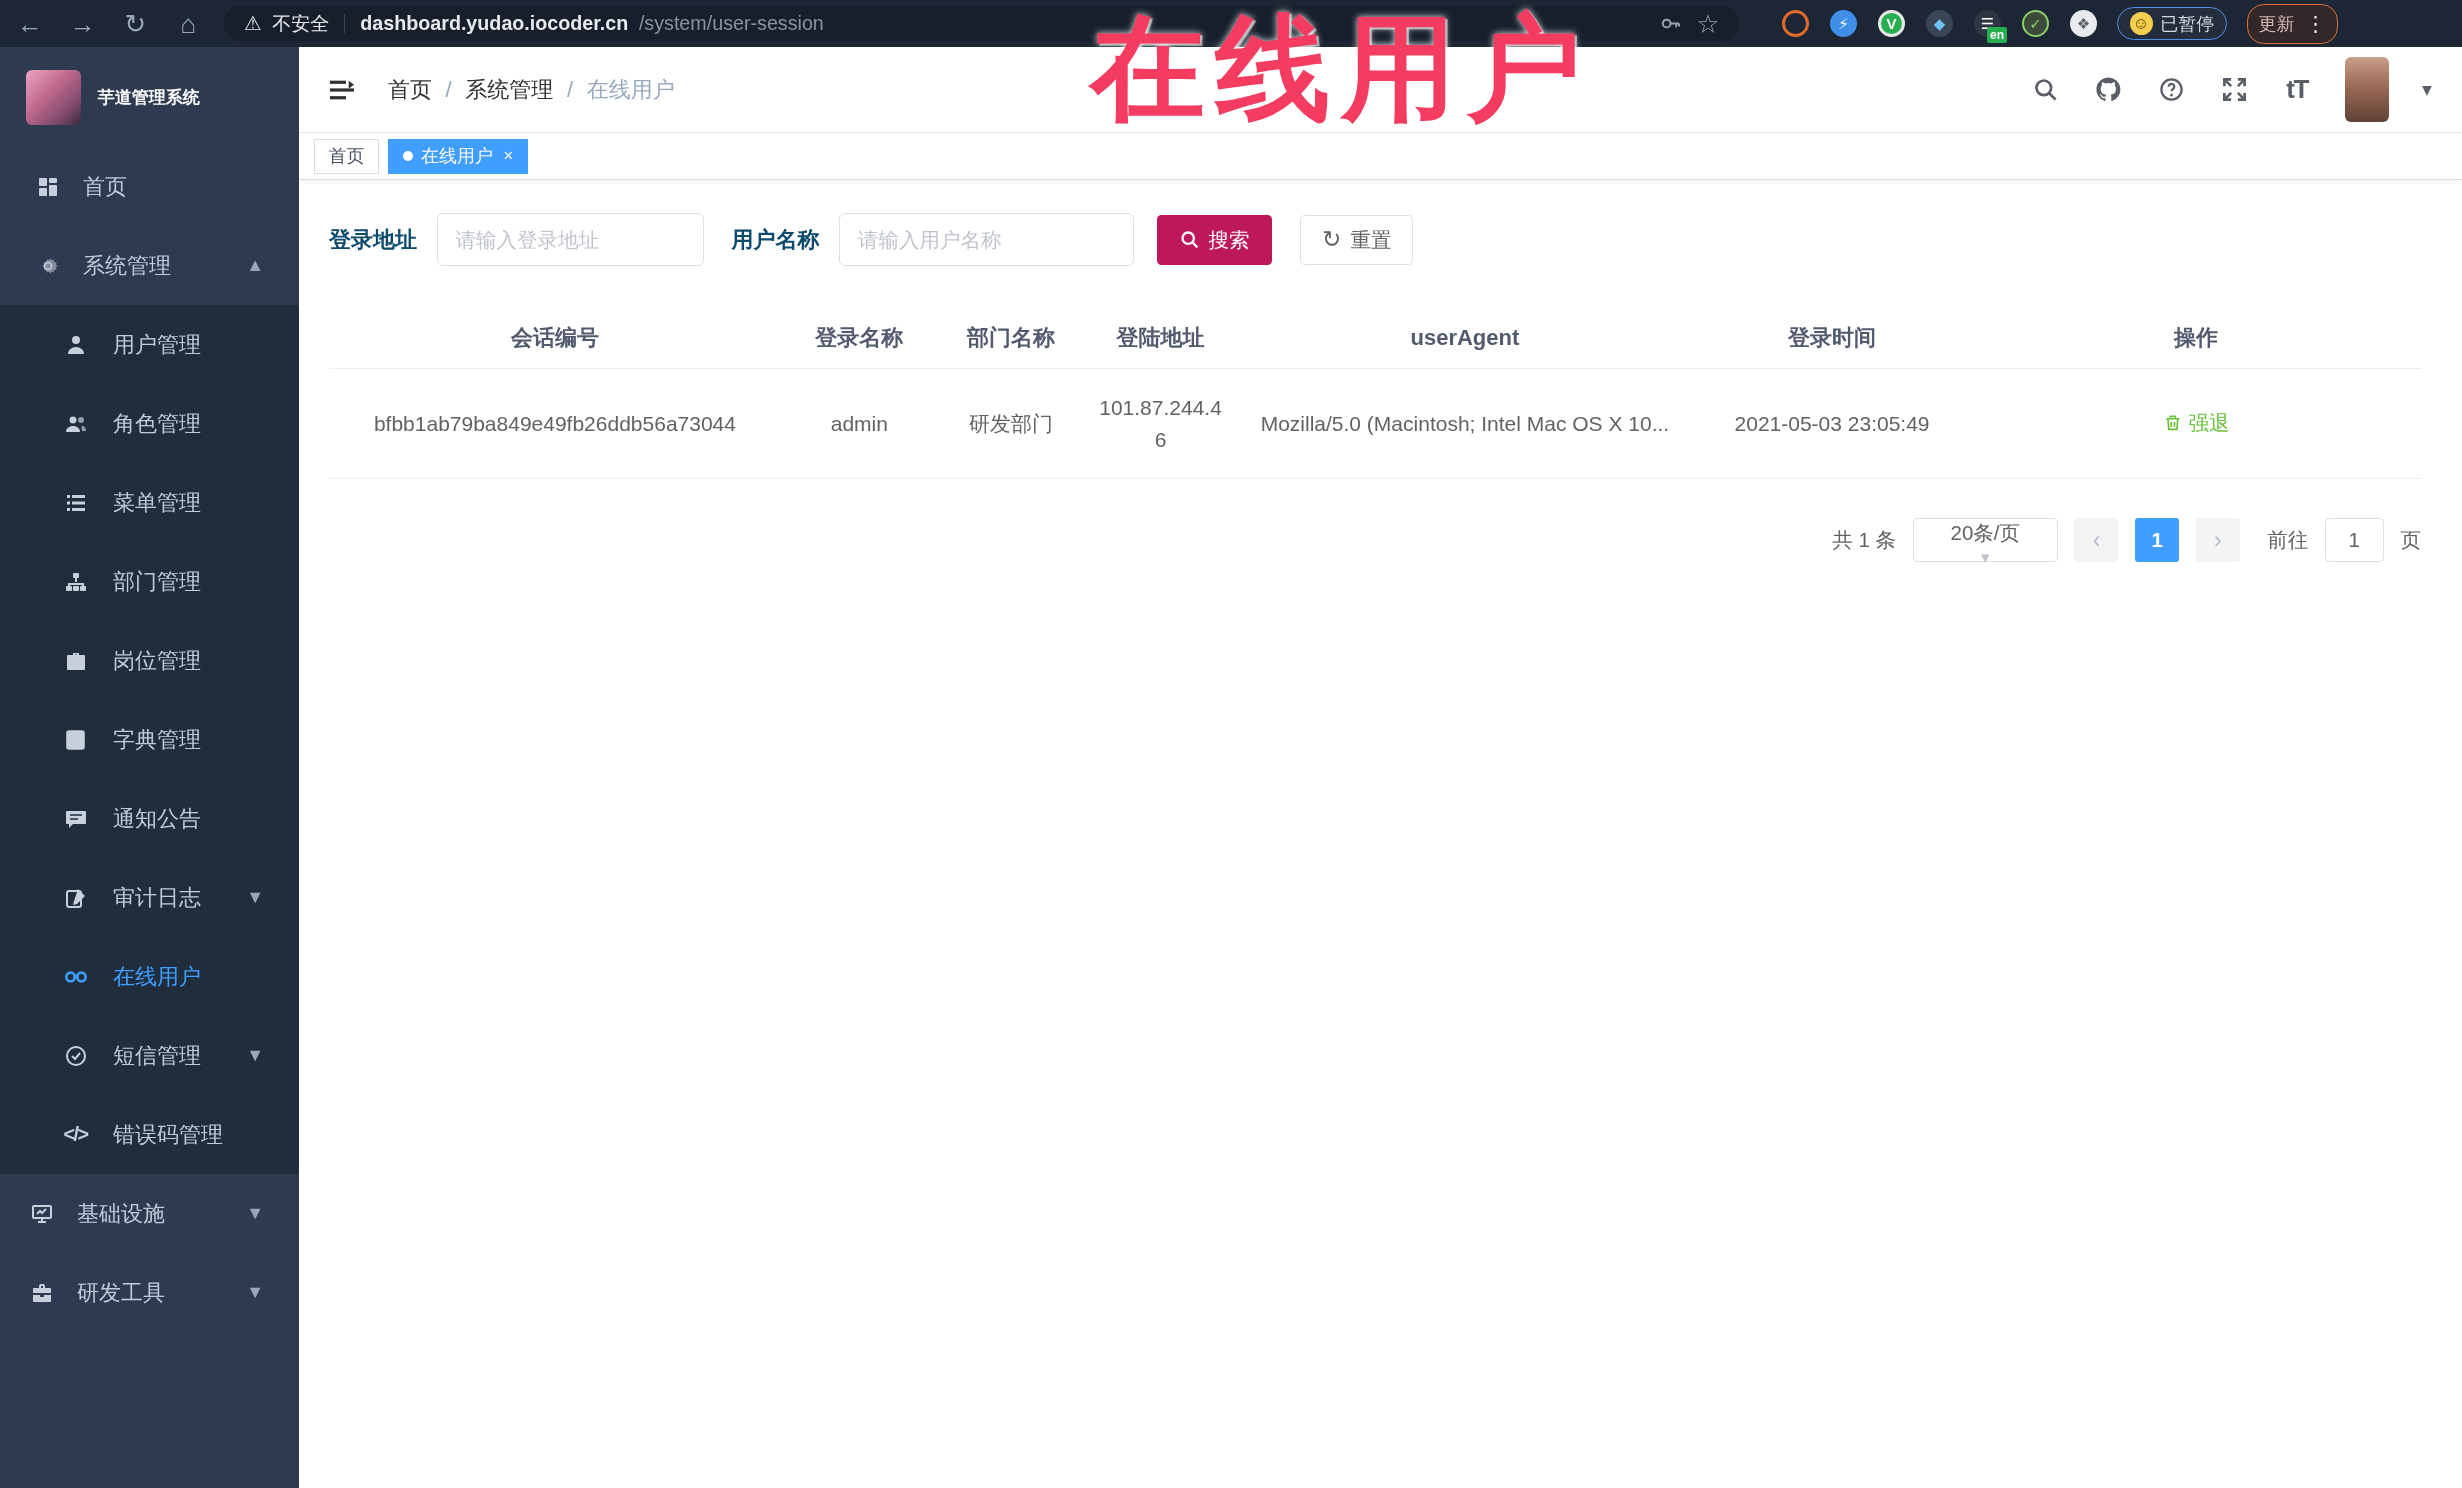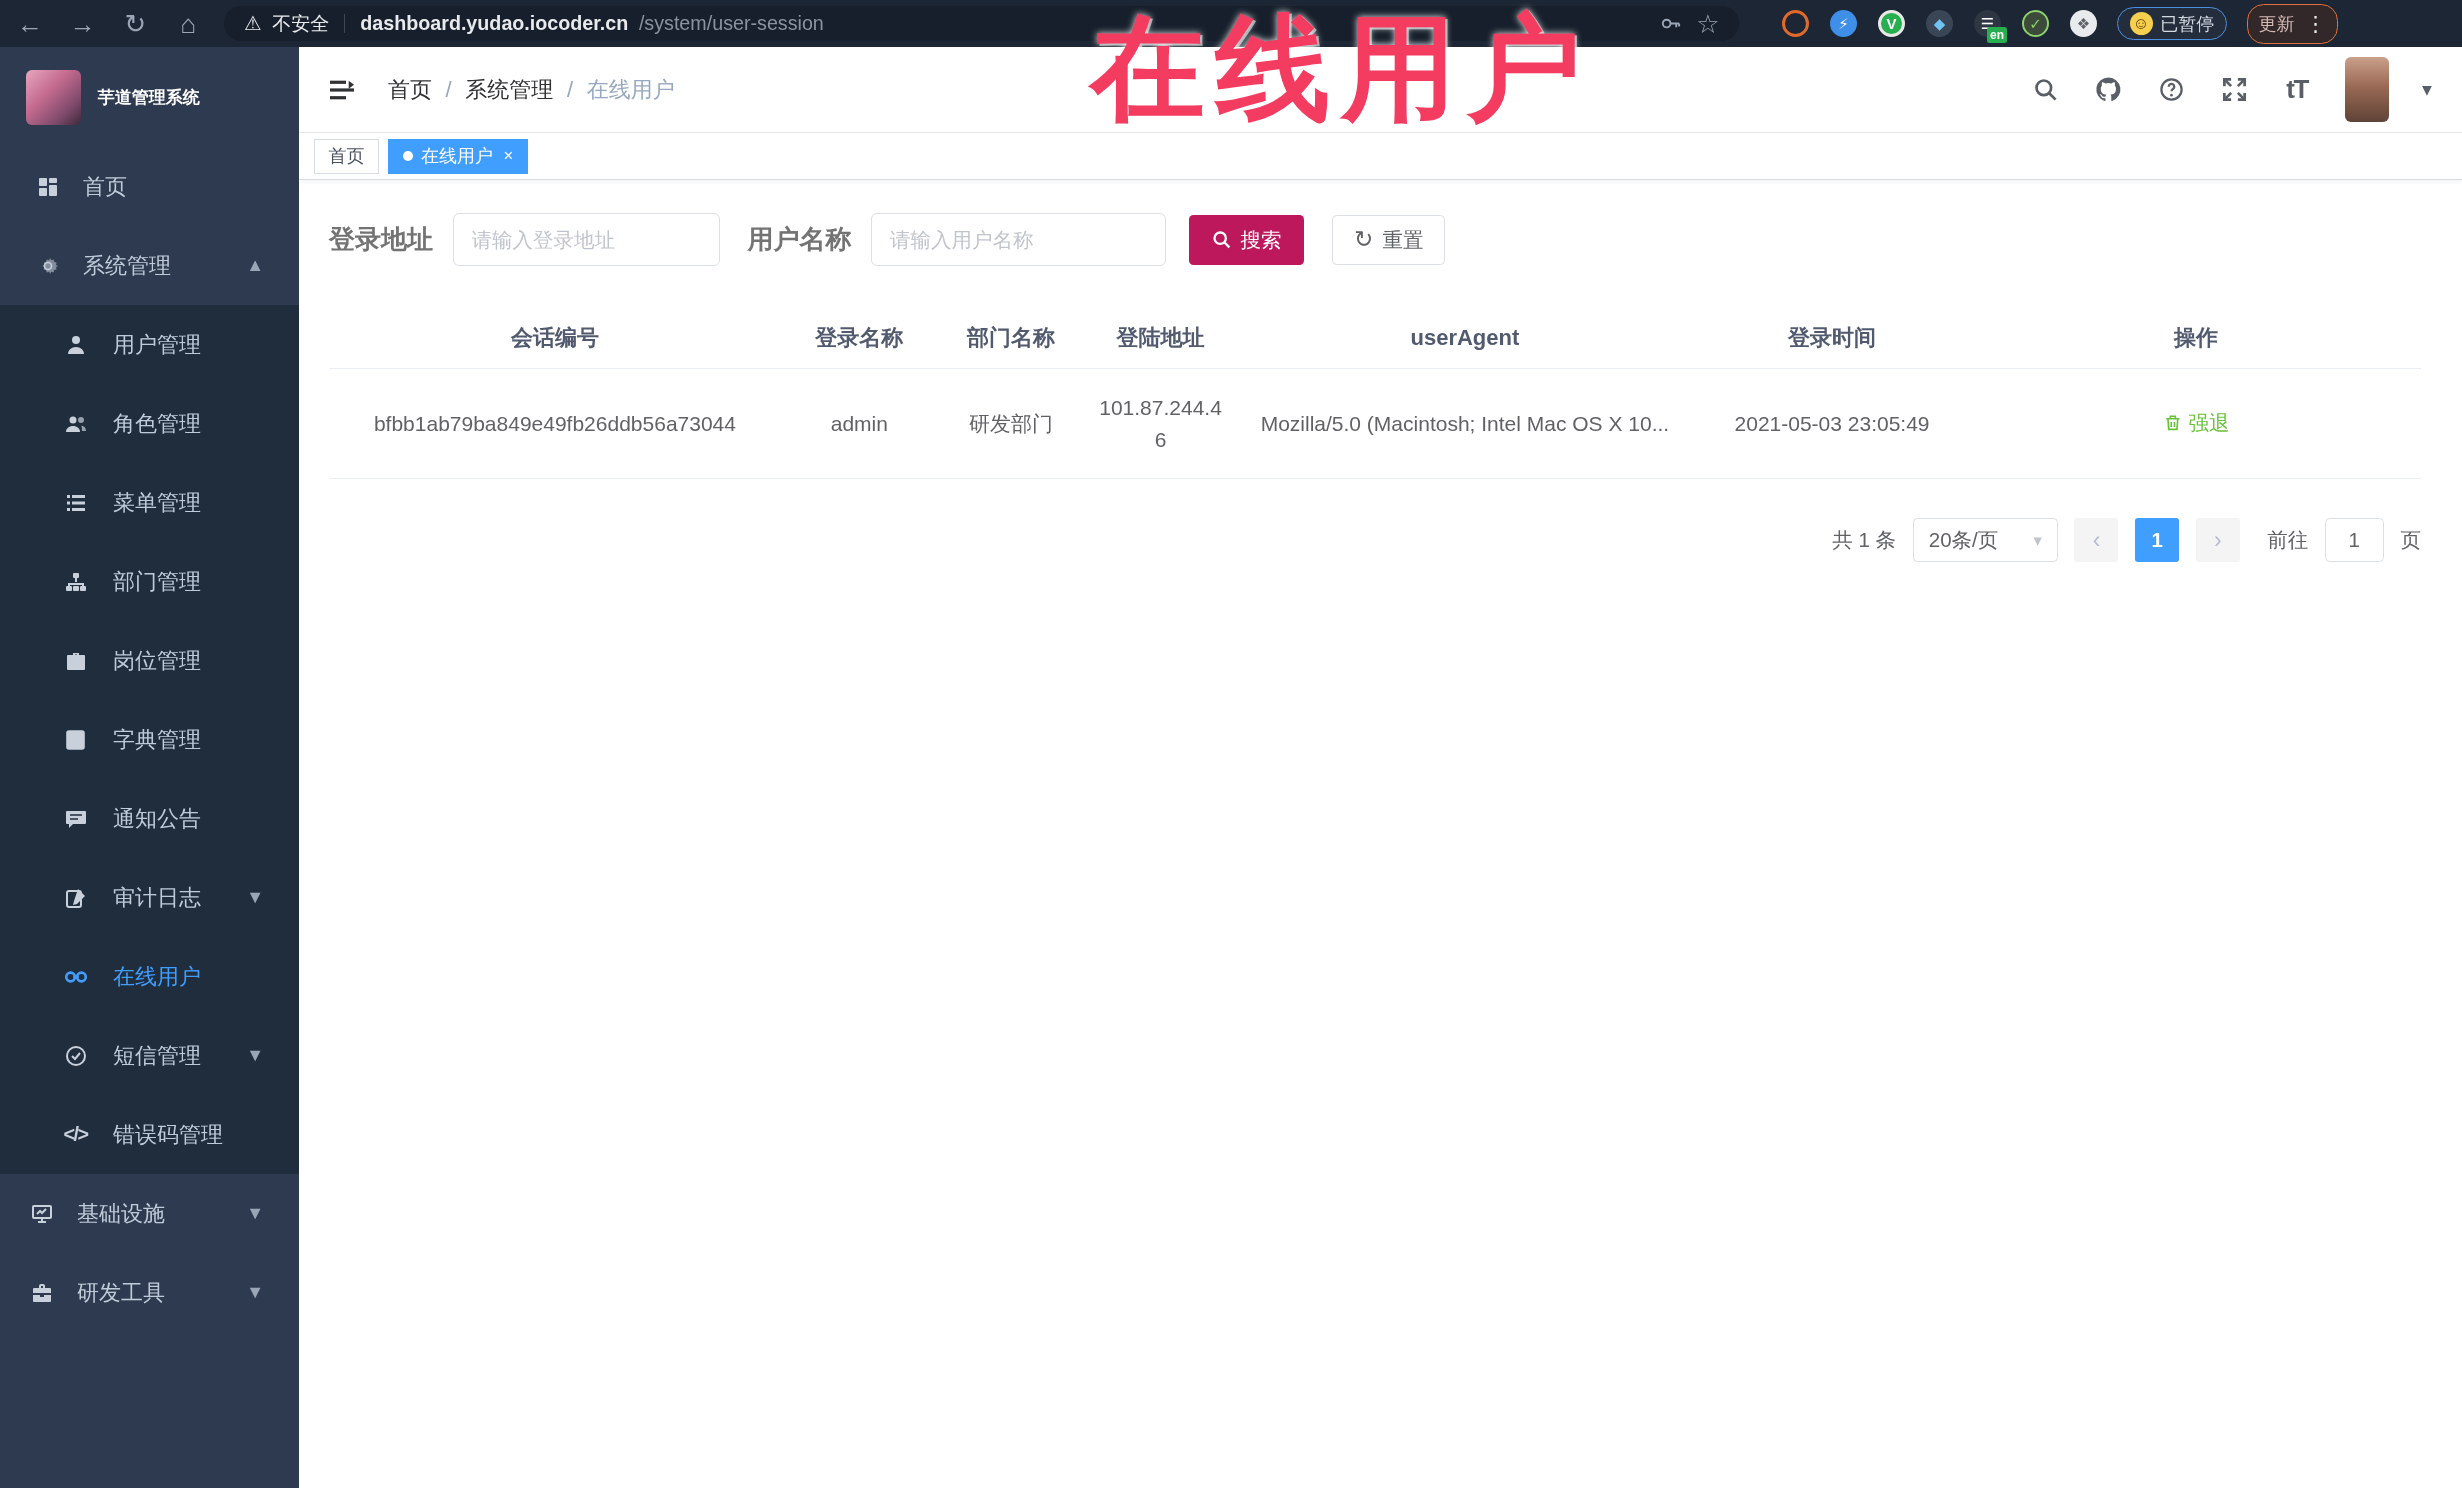--- a/index.html
+++ b/index.html
@@ -65,41 +65,41 @@
     gap:9px; padding-left:15px; z-index:2; }
   .tag { height:35px; display:flex; align-items:center; gap:7.6px; padding:0 13.6px; font-size:18px;
     border:0.8px solid #d8dce5; background:#fff; color:#495060; cursor:pointer; }
   .tag.active { background:#409eff; border-color:#409eff; color:#fff; }
   .tag-dot { width:10.6px; height:10.6px; border-radius:50%; background:#fff; }
   .tag-close { font-size:16.7px; margin-left:3px; }
 
   
   .main { position:absolute; left:299px; top:180px; right:0; bottom:0; background:#fff; padding:33px 41px 0 30px; }
   .filter-row { display:flex; align-items:center; gap:18px; }
-  .f-label { font-size:26px; font-weight:bold; color:#737373; margin-right:1.5px; }
+  .f-label { font-size:22px; font-weight:bold; color:#0c4a6e; margin-right:1.5px; }
   .f-input { width:267px; height:53px; border:0.8px solid #dcdfe6; border-radius:6px; padding:0 18px;
     font-size:20.5px; color:#606266; font-family:inherit; }
   .f-input::placeholder { color:#c0c4cc; }
   .f-input.w2 { width:295px; }
   .btn { height:50px; border-radius:4.5px; font-size:20.5px; display:inline-flex; align-items:center; gap:9px;
     padding:0 21px; cursor:pointer; border:0.8px solid transparent; font-family:inherit; }
   .btn-search { background:#be185d; color:#fff; margin-left:4.5px; }
   .btn-reset { background:#fff; color:#606266; border-color:#dcdfe6; margin-left:10.6px; }
 
   table.grid { width:100%; border-collapse:collapse; margin-top:42px; table-layout:fixed; }
   .grid th { font-size:22px; color:#515a6e; font-weight:bold; padding:15px 6px; border-bottom:0.8px solid #ebeef5; text-align:center; }
   .grid td { font-size:21px; color:#606266; padding:23px 6px; border-bottom:0.8px solid #ebeef5; text-align:center; vertical-align:middle; }
   .ip-wrap { display:inline-block; max-width:127px; word-break:break-all; line-height:1.5; }
   .ua-cell { white-space:nowrap; overflow:hidden;margin-top:23px; }
   .kick-link { color:#67c23a; display:inline-flex; align-items:center; gap:6px; cursor:pointer; font-size:20.5px; }
 
   .pager { margin-top:39px; display:flex; align-items:center; justify-content:flex-end; gap:16.7px;
     font-size:20.5px; color:#606266; }
   .pg-select { width:145px; height:44px; border:0.8px solid #dcdfe6; border-radius:4.5px; display:flex;
-    align-items:center; justify-content:space-between; padding:0 15px; color:#606266; cursor:pointer; }
+    align-items:center; justify-content:space-between; padding:0 15px; color:#606266; cursor:pointer;flex-direction:column; }
   .pg-select .sel-caret { color:#c0c4cc; font-size:16.7px; }
   .pg-btn { width:44px; height:44px; border-radius:3px; background:#f4f4f5; color:#b4bccc; display:flex;
     align-items:center; justify-content:center; font-size:23px; cursor:pointer; }
   .pg-num { width:44px; height:44px; border-radius:3px; background:#409eff; color:#fff; display:flex;
     align-items:center; justify-content:center; font-size:20.5px; font-weight:bold; cursor:pointer; }
   .goto-input { width:59px; height:44px; border:0.8px solid #dcdfe6; border-radius:4.5px; text-align:center;
     font-size:20.5px; color:#606266; font-family:inherit; }
 
   
   .annotation { position:absolute; left:1090px; top:4.5px; z-index:9; font-size:115px; font-weight:bold;

